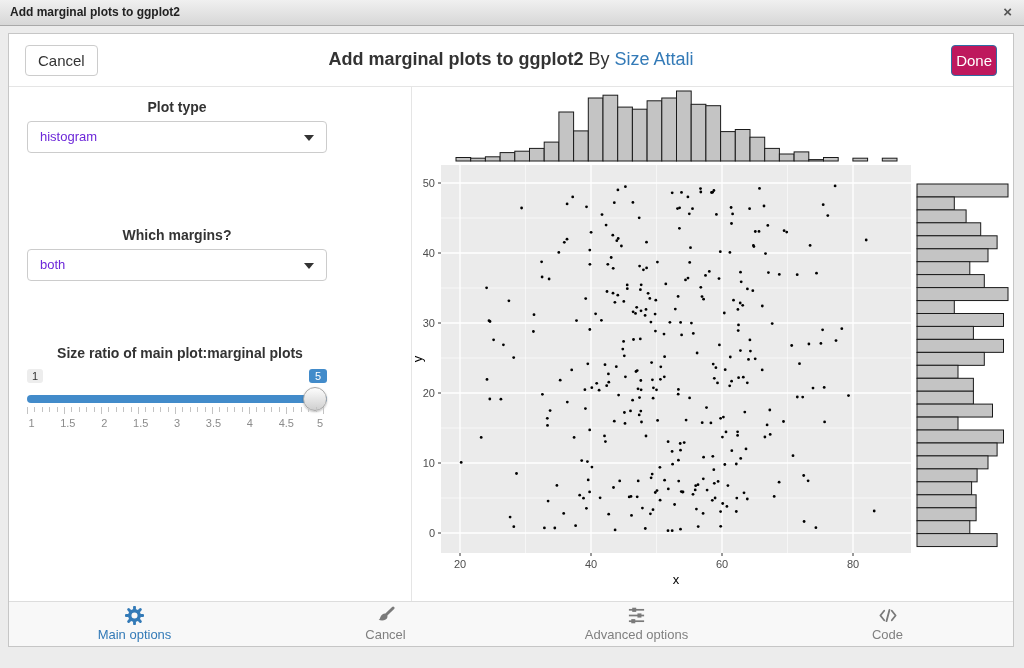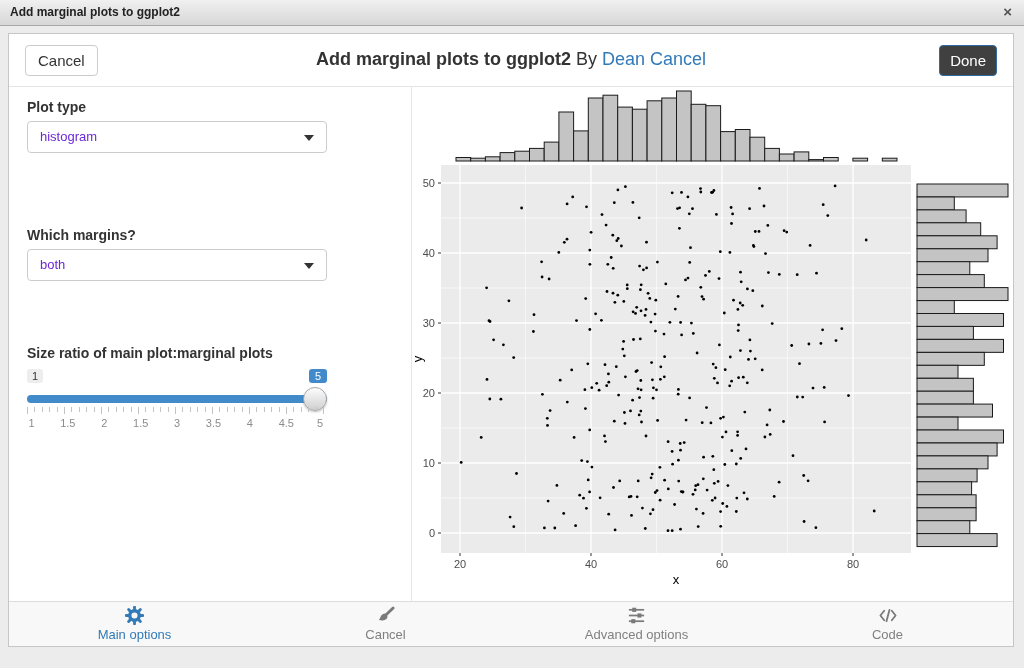--- a/index.html
+++ b/index.html
@@ -10,31 +10,31 @@
             background:linear-gradient(#f0f0f0,#d7d7d7);border-bottom:1px solid #a9a9a9;}
   .titlebar-text{position:absolute;left:10px;top:5px;font-size:12px;font-weight:bold;color:#222;}
   .titlebar-close{position:absolute;right:12px;top:3px;font-size:15px;font-weight:bold;color:#555;cursor:pointer;}
   
   .dialog{position:absolute;left:8px;top:33px;width:1006px;height:614px;background:#fff;
           border:1px solid #c6c6c6;box-sizing:border-box;}
   .gadget-header{position:absolute;top:0;left:0;right:0;height:52px;border-bottom:1px solid #e5e5e5;}
   .btn{font-family:Liberation Sans, sans-serif;font-size:15px;border-radius:4px;cursor:pointer;}
   .btn-cancel{position:absolute;left:16px;top:11px;padding:6px 12px;background:#fff;
               border:1px solid #ccc;color:#333;}
-  .btn-done{position:absolute;right:16px;top:11px;padding:6px 10px;background:#404040;
+  .btn-done{position:absolute;right:16px;top:11px;padding:6px 4px;background:#be185d;
             border:1px solid #2e6da4;color:#fff;margin-left:47px;}
   .gadget-title{position:absolute;left:0;right:0;top:15px;text-align:center;font-size:18px;color:#333;}
   .gadget-title strong{font-weight:bold;}
   .gadget-title a{color:#337ab7;text-decoration:none;cursor:pointer;}
   
   .gadget-content{position:absolute;top:53px;left:0;right:0;bottom:45px;}
   .left-panel{position:absolute;left:0;top:0;bottom:0;width:402px;border-right:1px solid #e5e5e5;}
   .form-group{position:absolute;left:18px;width:300px;}
   .fg-plot-type{top:12px;} .fg-margins{top:140px;} .fg-slider{top:258px;width:306px;}
-  .form-group label{display:block;font-size:14px;font-weight:bold;color:#333;margin-bottom:6px;}
+  .form-group label{display:block;font-size:14px;font-weight:bold;color:#333;margin-bottom:6px;text-align:center;}
   .select{position:relative;height:32px;border:1px solid #ccc;border-radius:4px;background:#fff;
           cursor:pointer;box-sizing:border-box;}
   .select-value{position:absolute;left:12px;top:7px;font-size:13px;color:#6d28d9;}
   .caret{position:absolute;right:12px;top:13px;width:0;height:0;
          border-left:5px solid transparent;border-right:5px solid transparent;border-top:6px solid #333;}
   
   .irs{position:relative;margin-top:8px;height:64px;width:300px;}
   .irs-min{position:absolute;left:0;top:0;background:#ededed;color:#333;font-size:11px;
            padding:1px 5px;border-radius:3px;}
   .irs-single{position:absolute;right:0;top:0;background:#428bca;color:#fff;font-size:11px;
@@ -65,21 +65,21 @@
 
   <div class="titlebar">
     <span class="titlebar-text">Add marginal plots to ggplot2</span>
     <span class="titlebar-close">×</span>
   </div>
 
   <div class="dialog">
 
     <div class="gadget-header">
       <button class="btn btn-cancel">Cancel</button>
-      <div class="gadget-title"><strong>Add marginal plots to ggplot2</strong><span> By </span><a>Dean Cancel</a></div>
+      <div class="gadget-title"><strong>Add marginal plots to ggplot2</strong><span> By </span><a>Size Attali</a></div>
       <button class="btn btn-done">Done</button>
     </div>
 
     <div class="gadget-content">
 
       <div class="left-panel">
 
         <div class="form-group fg-plot-type">
           <label>Plot type</label>
           <div class="select">

